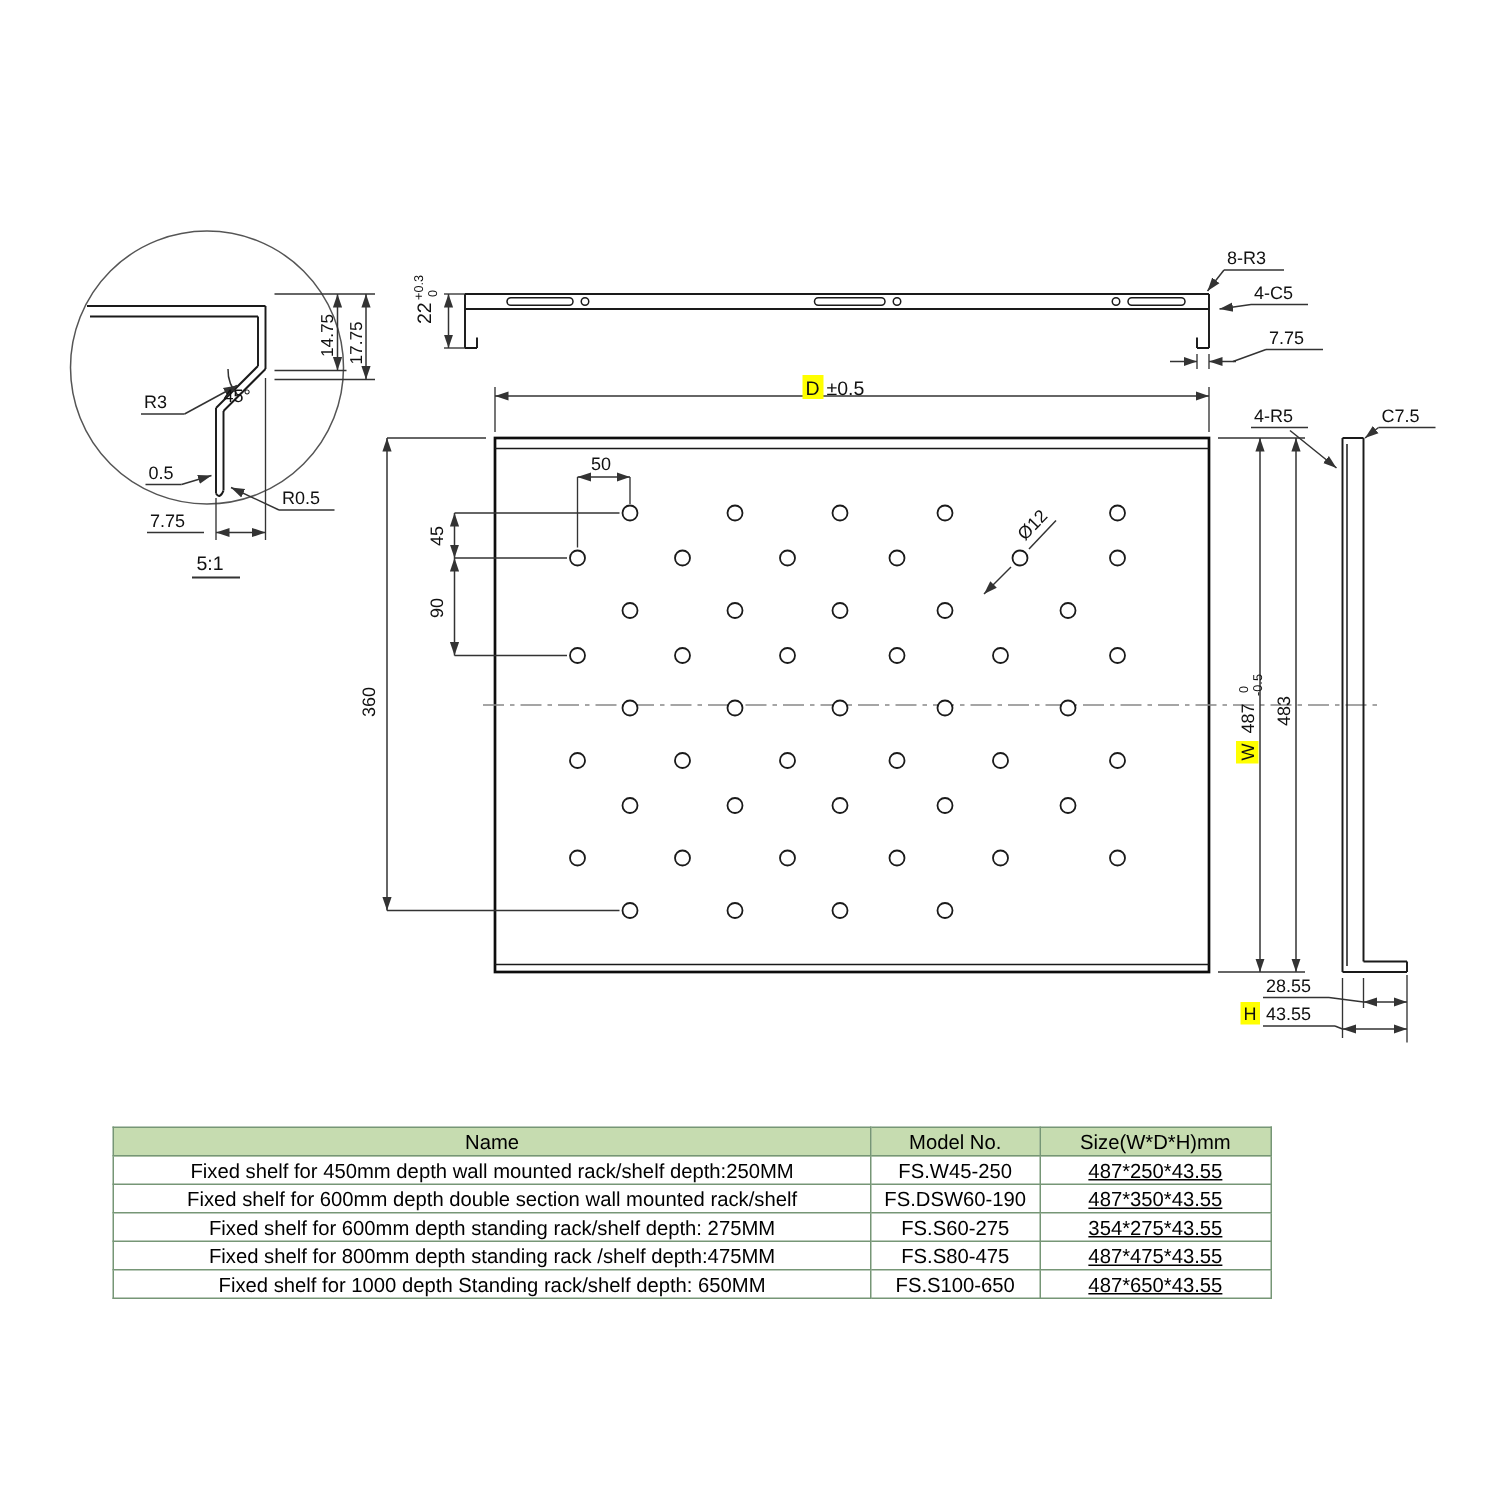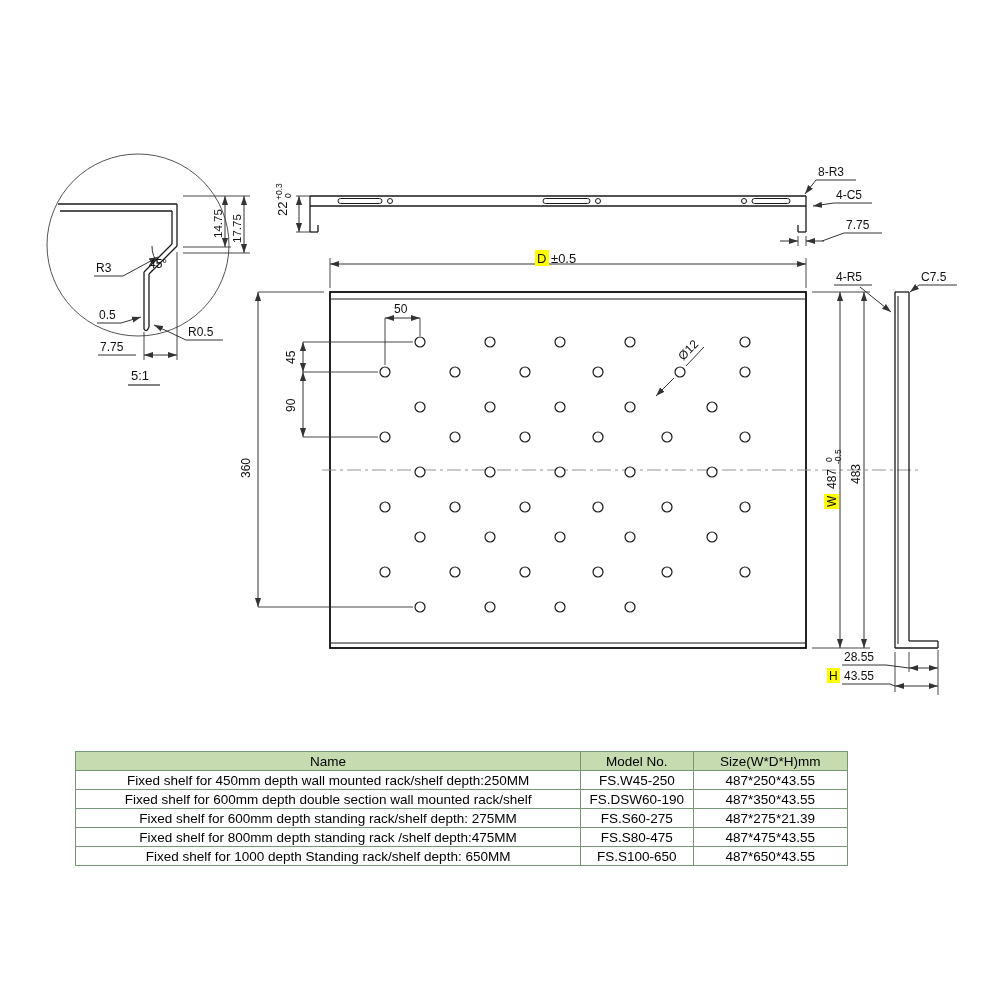--- a/index.html
+++ b/index.html
@@ -25,21 +25,21 @@
     border-collapse:collapse; width:100%; font-size:13.5px; color:#000;
     border:1.5px solid #5d7d5d;
   }
   .spec-table th, .spec-table td {
     border:1px solid #769676; height:18px; padding:0 6px; white-space:nowrap;
     font-weight:normal;
   }
   .spec-table th { background:#c6dcb0; text-align:center; }
   .spec-table td.name  { text-align:center;  }
   .spec-table td.model { text-align:center;  }
-  .spec-table td.size  { text-align:center; }
+  .spec-table td.size  { text-align:center;text-decoration:underline; }
 </style>
 </head>
 <body>
 
 <svg width="1000" height="705" viewBox="0 0 1000 705">
   <defs>
     <marker id="arr" viewBox="0 0 10 10" refX="10" refY="5" markerWidth="9" markerHeight="9" orient="auto-start-reverse">
       <path d="M0,1.6 L10,5 L0,8.4 z" fill="#333"></path>
     </marker>
   </defs>
@@ -319,21 +319,21 @@
           <td class="size">487*250*43.55</td>
         </tr>
         <tr>
           <td class="name">Fixed shelf for 600mm depth double section wall mounted rack/shelf</td>
           <td class="model">FS.DSW60-190</td>
           <td class="size">487*350*43.55</td>
         </tr>
         <tr>
           <td class="name">Fixed shelf for 600mm depth standing rack/shelf depth: 275MM</td>
           <td class="model">FS.S60-275</td>
-          <td class="size">487*275*21.39</td>
+          <td class="size">354*275*43.55</td>
         </tr>
         <tr>
           <td class="name">Fixed shelf for 800mm depth standing rack /shelf depth:475MM</td>
           <td class="model">FS.S80-475</td>
           <td class="size">487*475*43.55</td>
         </tr>
         <tr>
           <td class="name">Fixed shelf for 1000 depth Standing rack/shelf depth: 650MM</td>
           <td class="model">FS.S100-650</td>
           <td class="size">487*650*43.55</td>

